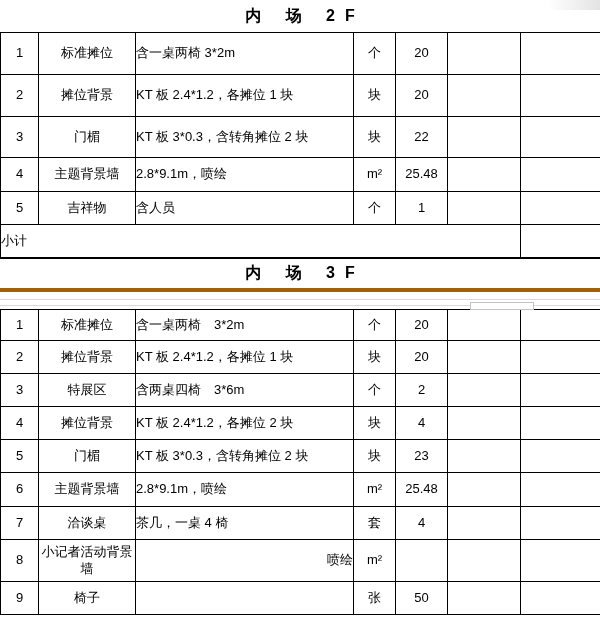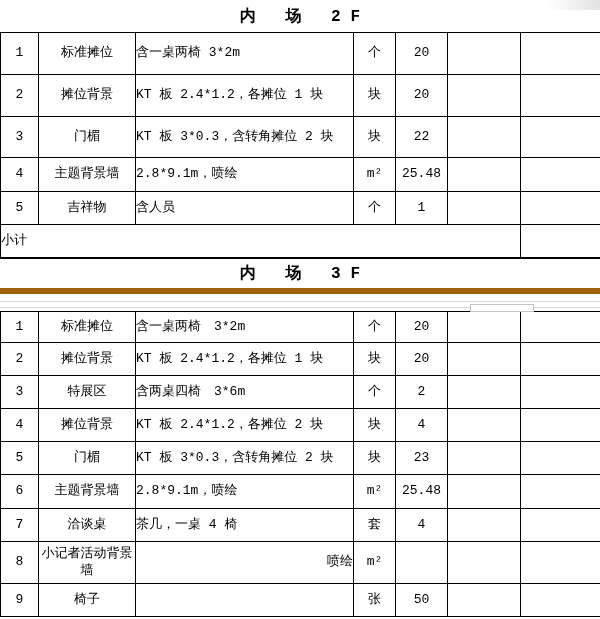--- a/index.html
+++ b/index.html
@@ -1,32 +1,32 @@
 <!DOCTYPE html>
 <html><head>
 <meta charset="utf-8">
 <style>
   html,body {margin:0;padding:0;background:#fff;}
   .page {
     position:relative;
     width:600px;height:619px;
     background:#ffffff;
     color:#000;
-    font-family:Liberation Mono, monospace;
+    font-family:Liberation Sans, sans-serif;
     overflow:hidden;
   }
   .floor-title {
     display:flex;align-items:center;justify-content:center;
     font-weight:bold;
     font-size:16px;
     letter-spacing:10px;
     text-indent:10px; 
   }
   #title-2f {height:32px;}
-  #title-3f {height:29px;border-top:1px solid #000;border-bottom:6px solid #a16207;}
+  #title-3f {height:29px;border-top:1px solid #000;border-bottom:4px solid #a16207;}
   table.sheet {
     border-collapse:collapse;
     table-layout:fixed;
     width:600px;
   }
   table.sheet td {
     border:1px solid #000;
     font-size:13px;
     line-height:1.25;
     padding:0;

